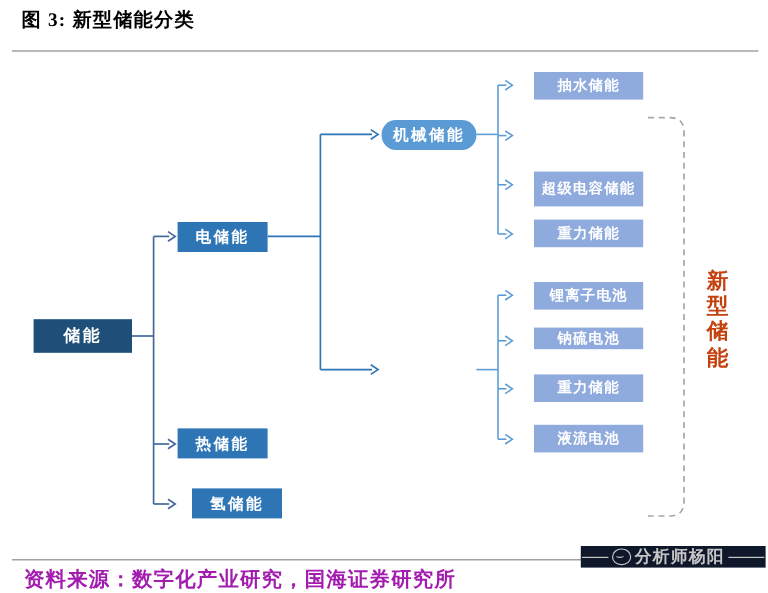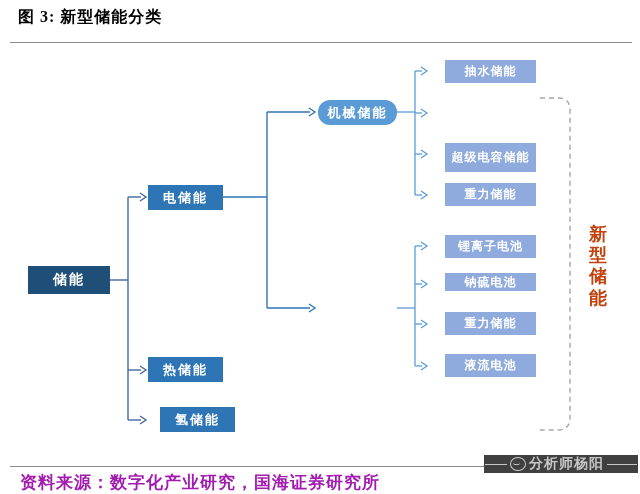--- a/index.html
+++ b/index.html
@@ -32,21 +32,21 @@
   .l1{background:var(--c-l1,#2E75B6);font-size:13px;}
   .l2{background:var(--c-l2,#5B9BD5);font-size:13px;border-radius:12px;}
   .l3{background:var(--c-l3,#8FAADC);font-size:12px;letter-spacing:1px;margin-left:15px;}
   .bracket-label{
     position:absolute;left:586px;top:224px;width:24px;line-height:1.18;
     font-family:"Liberation Serif","DejaVu Serif",serif;font-weight:bold;font-size:18px;
     color:#c2410c;text-align:center;word-break:break-all;
   }
   .watermark{
     position:absolute;right:2px;top:455px;display:flex;align-items:center;gap:3px;
-    color:var(--c-wm,#C8C8C8);font-size:14px;font-weight:bold;letter-spacing:1px;background:#404040;
+    color:var(--c-wm,#C8C8C8);font-size:14px;font-weight:bold;letter-spacing:1px;background:#0f172a;
     padding:0 1px;
   }
   .wline{height:1px;background:var(--c-wm,#C8C8C8);display:inline-block;}
   .wline.a{width:22px;} .wline.b{width:30px;}
   .wicon{
     width:14px;height:12px;border:1.5px solid var(--c-wm,#C8C8C8);border-radius:50% 50% 48% 48%;
     display:inline-block;position:relative;
   }
   .wicon::after{
     content:"";position:absolute;left:2px;top:3px;width:7px;height:3px;

